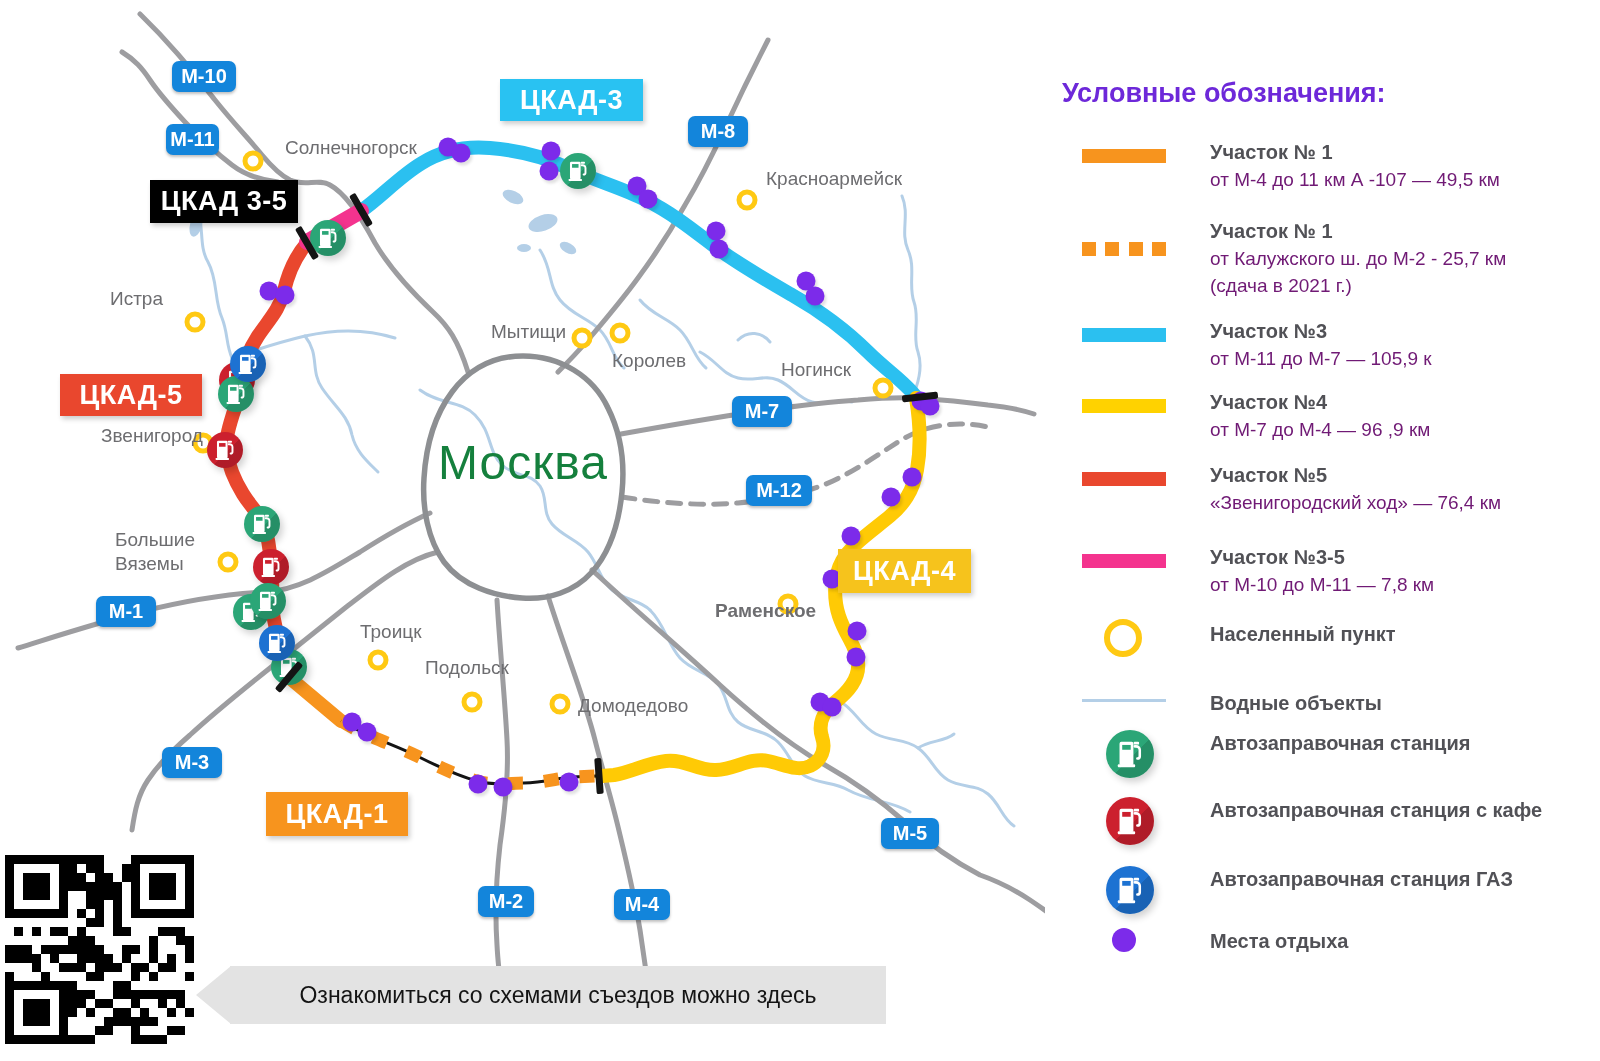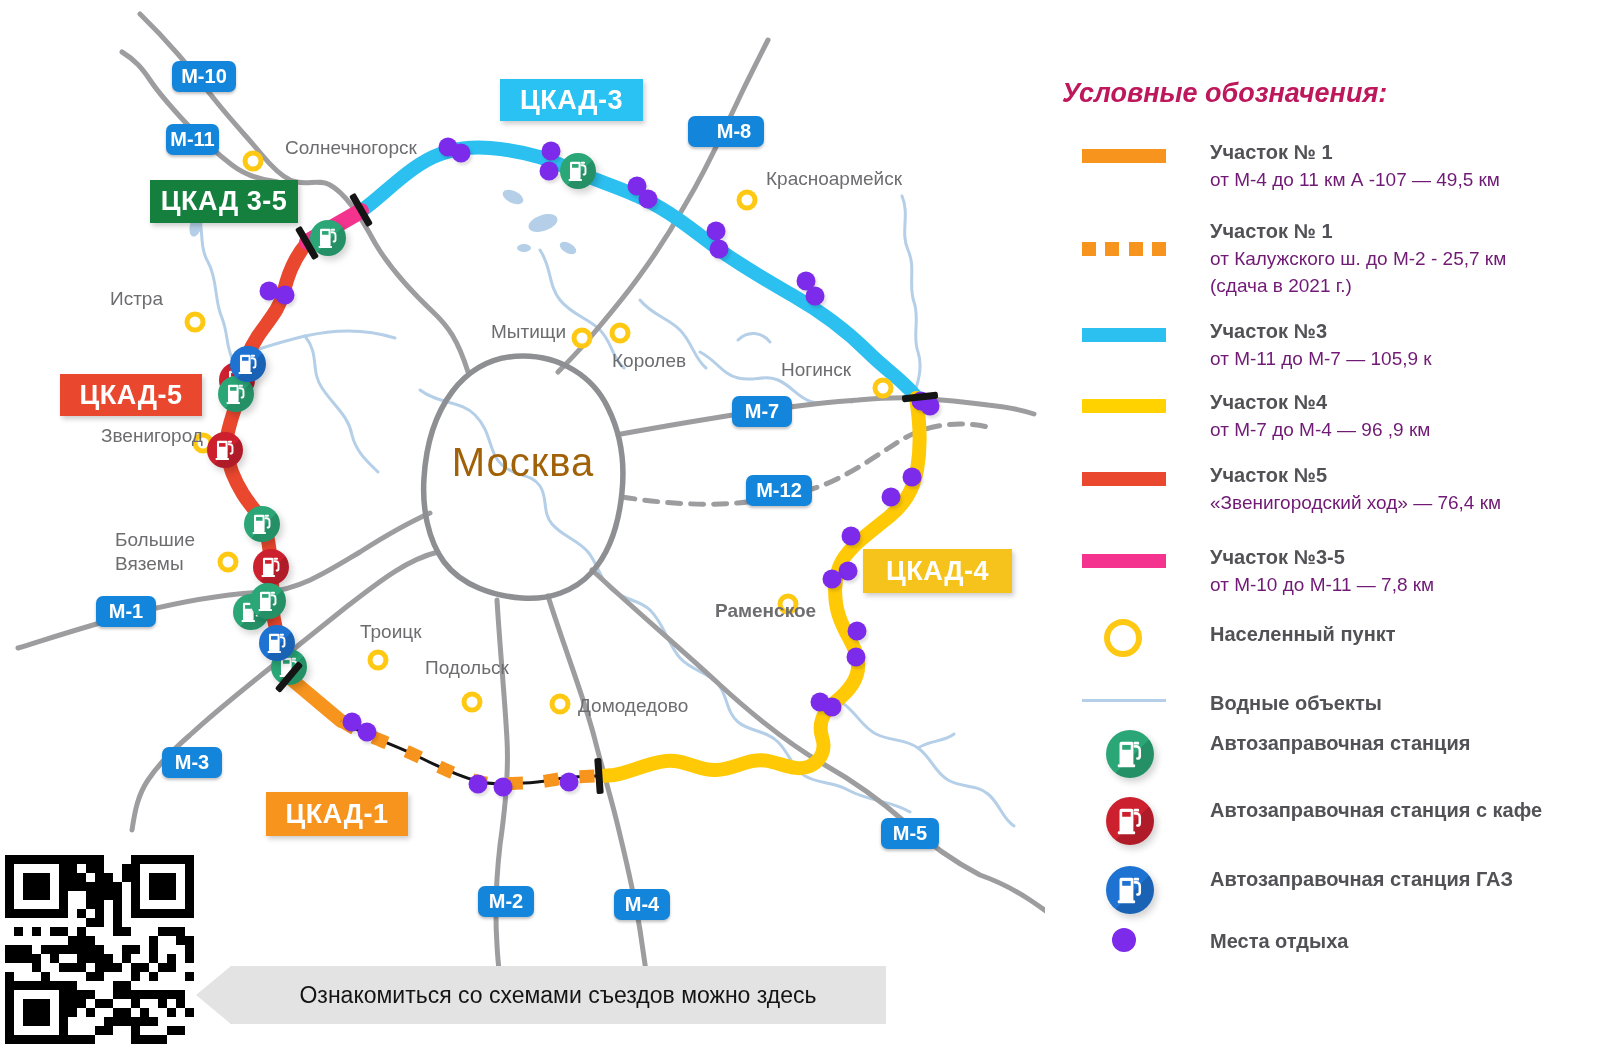--- a/index.html
+++ b/index.html
@@ -21,23 +21,23 @@
     box-shadow:2px 3px 3px rgba(0,0,0,.12);}
   
   .pump{position:absolute;border-radius:50%;transform:translate(-50%,-50%);
     display:flex;align-items:center;justify-content:center;overflow:hidden;
     box-shadow:3px 4px 7px rgba(0,0,0,.18);}
   .pump::after{content:"";position:absolute;inset:0;border-radius:50%;
     background:linear-gradient(135deg,transparent 55%,rgba(0,0,0,.14) 55%);}
   .pump svg{position:relative;z-index:1;}
   .tick{position:absolute;width:36px;height:7px;background:#141414;border-radius:2px;
     transform:translate(-50%,-50%) rotate(var(--r));}
-  .moscow{position:absolute;font-size:40px;color:#a16207;transform:translate(-50%,-50%);letter-spacing:1px;}
+  .moscow{position:absolute;font-size:48px;color:#15803d;transform:translate(-50%,-50%);letter-spacing:1px;}
   
-  .legend-title{position:absolute;left:1062px;top:78px;font-size:27px;font-weight:bold;color:#be185d;font-style:italic;}
+  .legend-title{position:absolute;left:1062px;top:78px;font-size:27px;font-weight:bold;color:#6d28d9;}
   .lrow{position:absolute;left:1082px;width:500px;}
   .lsw{position:absolute;left:0;}
   .ltx{position:absolute;left:128px;top:0;}
   .ltitle{font-size:20px;font-weight:bold;color:#515156;line-height:27px;}
   .lsub{font-size:19px;color:#701a75;line-height:27px;}
   .lbar{width:84px;height:14px;}
   .ldash{width:84px;height:14px;display:flex;justify-content:space-between;}
   .ldash i{width:14px;height:14px;display:block;}
   .lcircle{width:38px;height:38px;box-sizing:border-box;border:6px solid #ffc913;border-radius:50%;background:#fff;margin-left:22px;}
   .lwater{width:84px;height:3px;}
@@ -223,32 +223,32 @@
       </div>
       <div class="pump" style="left: 277px; top: 643px; width: 36px; height: 36px; color: rgb(29, 114, 210); background: rgb(29, 114, 210);">
         <svg width="26" height="26" viewBox="0 0 24 24">
           <use href="#pump-sym"></use>
         </svg>
       </div>
     </div>
 <div id="badges-layer">
       <div class="road-badge" style="left: 172px; top: 61px; width: 64px;">М-10</div>
       <div class="road-badge" style="left: 166px; top: 124px; width: 53px;">М-11</div>
-      <div class="road-badge" style="left: 688px; top: 116px; width: 60px; padding-left: 16px;">М-8</div>
+      <div class="road-badge" style="left: 688px; top: 116px; width: 60px;">М-8</div>
       <div class="road-badge" style="left: 732px; top: 396px; width: 60px;">М-7</div>
       <div class="road-badge" style="left: 746px; top: 475px; width: 66px;">М-12</div>
       <div class="road-badge" style="left: 96px; top: 596px; width: 60px;">М-1</div>
       <div class="road-badge" style="left: 130px; top: 747px; width: 60px; margin-left: 32px;">М-3</div>
       <div class="road-badge" style="left: 478px; top: 886px; width: 56px;">М-2</div>
       <div class="road-badge" style="left: 614px; top: 889px; width: 56px;">М-4</div>
       <div class="road-badge" style="left: 881px; top: 818px; width: 58px;">М-5</div>
       <div class="section-badge" style="left: 500px; top: 79px; width: 143px; height: 42px; background: rgb(41, 194, 242);">ЦКАД-3</div>
-      <div class="section-badge" style="left: 150px; top: 180px; width: 148px; height: 43px; background: #15803d;">ЦКАД 3-5</div>
+      <div class="section-badge" style="left: 150px; top: 180px; width: 148px; height: 43px; background: #000000;">ЦКАД 3-5</div>
       <div class="section-badge" style="left: 60px; top: 374px; width: 142px; height: 42px; background: rgb(233, 71, 46);">ЦКАД-5</div>
-      <div class="section-badge" style="left: 863px; top: 549px; width: 149px; height: 44px; background: rgb(246, 195, 28);">ЦКАД-4</div>
+      <div class="section-badge" style="left: 838px; top: 549px; width: 133px; height: 44px; background: rgb(246, 195, 28);">ЦКАД-4</div>
       <div class="section-badge" style="left: 266px; top: 792px; width: 142px; height: 44px; background: rgb(247, 148, 30);">ЦКАД-1</div>
     </div>
 
 <div class="moscow" style="left:523px;top:462px">Москва</div>
 
 <div class="tick" style="left:307px;top:243px;--r:60deg"></div>
 <div class="tick" style="left:361px;top:210px;--r:60deg"></div>
 <div class="tick" style="left:920px;top:397px;--r:-6deg"></div>
 <div class="tick" style="left:289px;top:677px;--r:-50deg"></div>
 <div class="tick" style="left:599px;top:776px;--r:86deg"></div>

